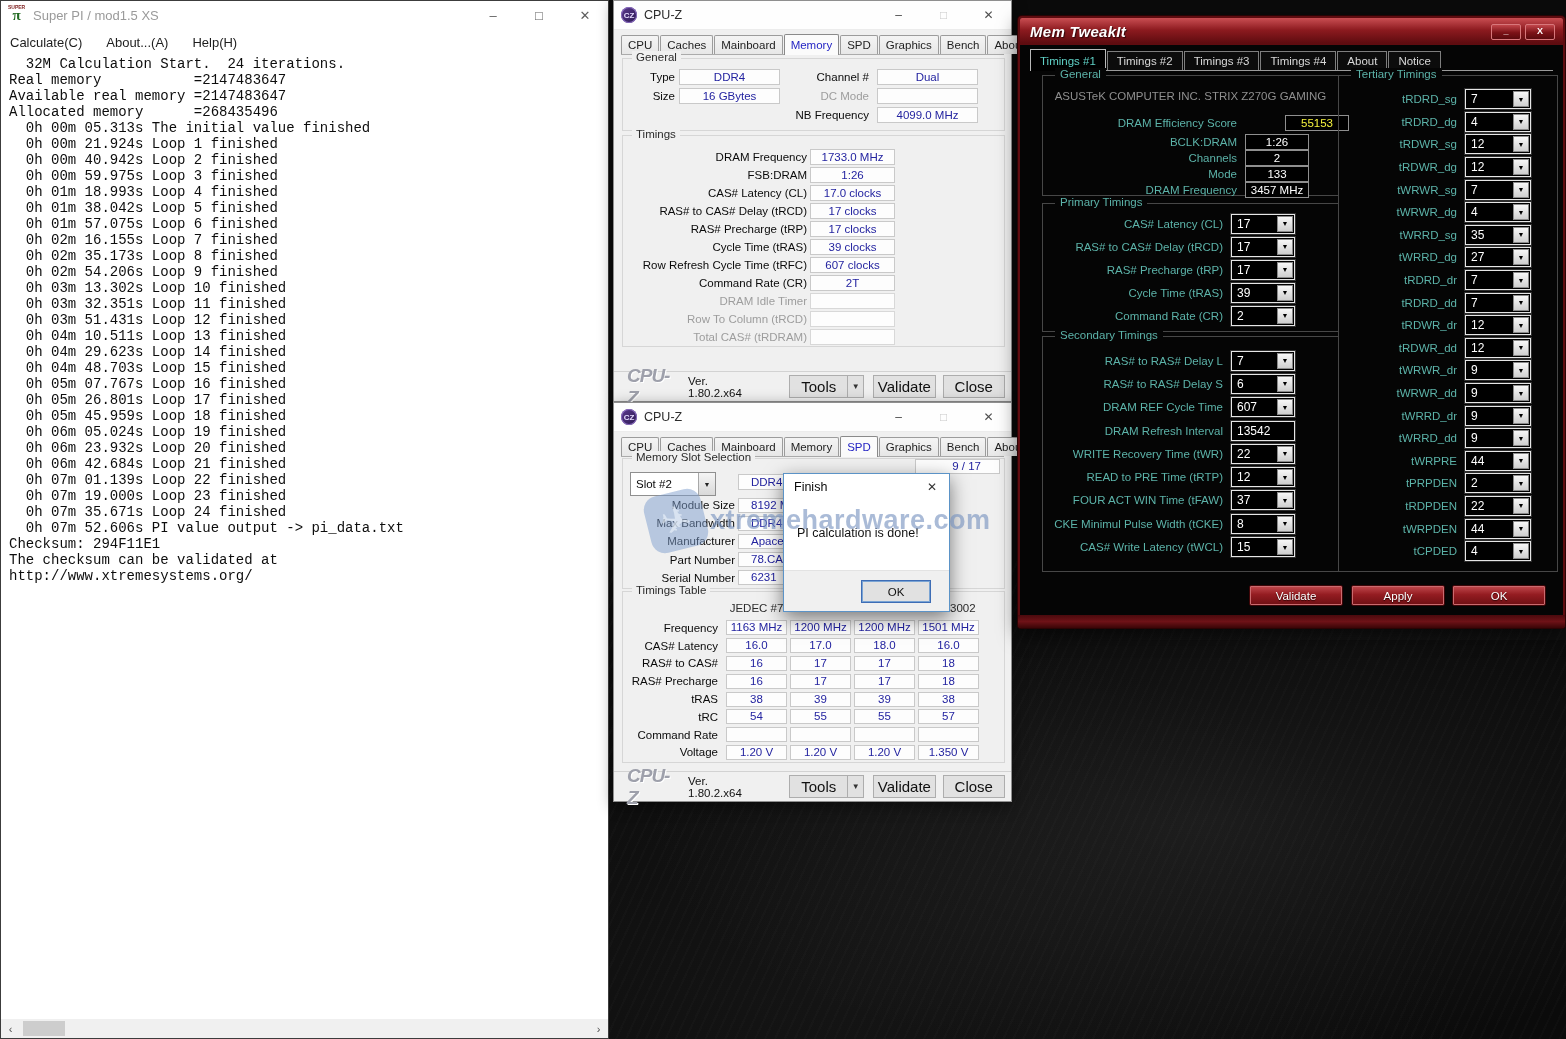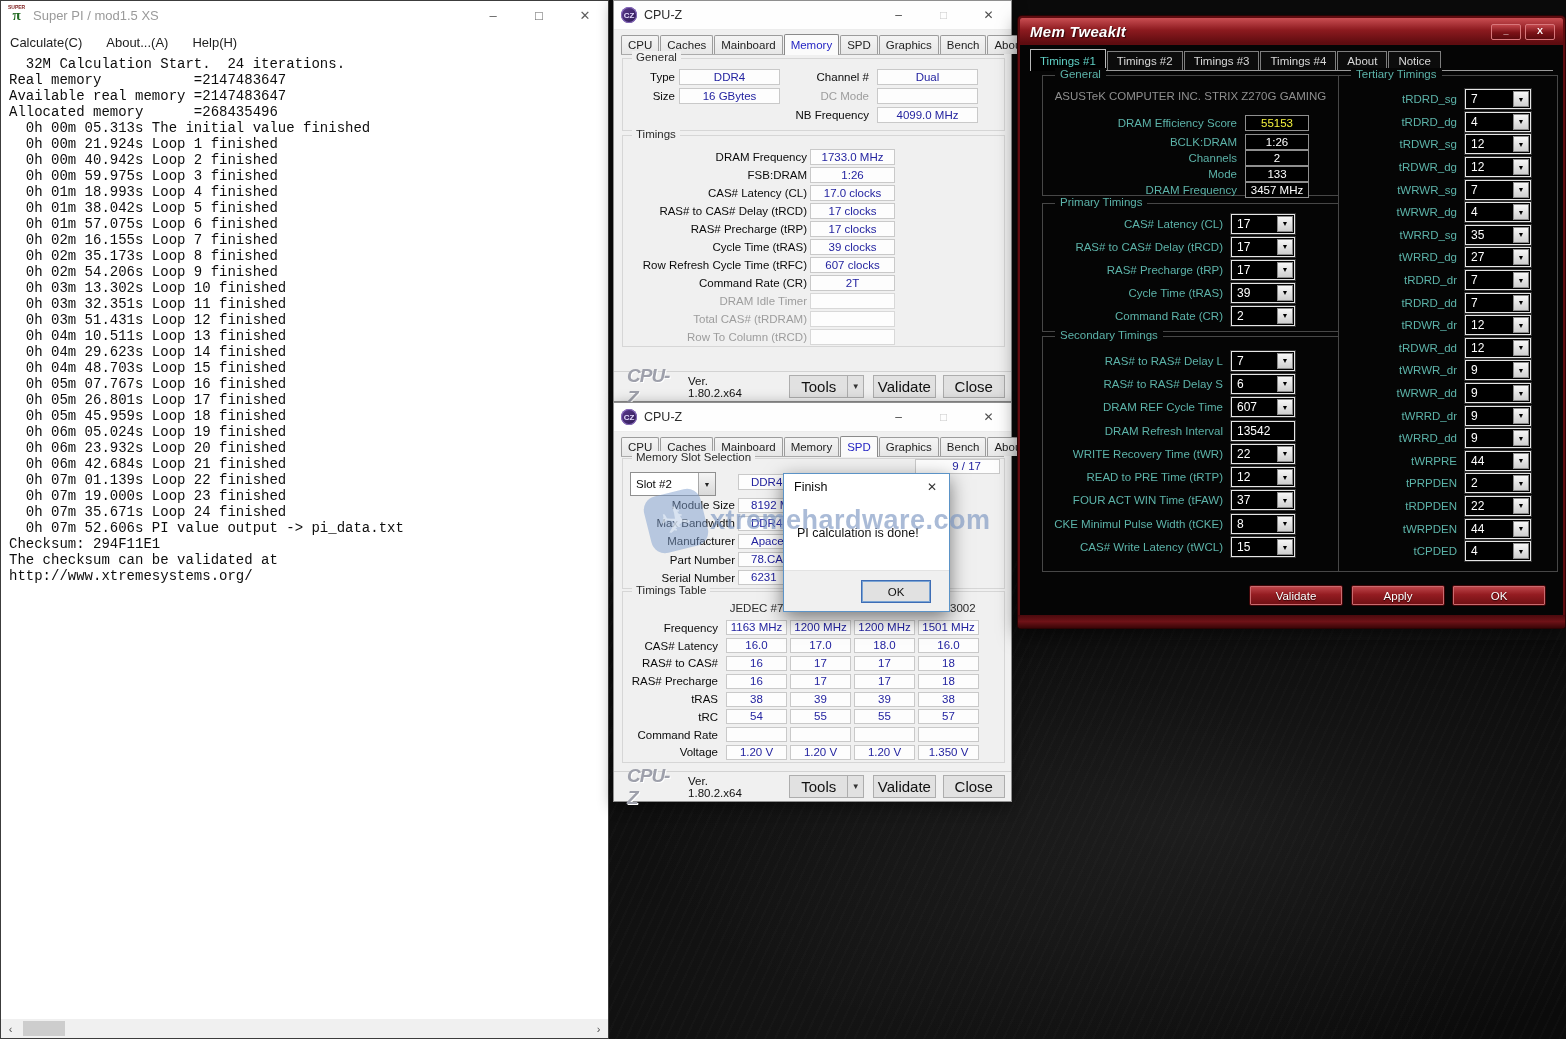--- a/index.html
+++ b/index.html
@@ -111,21 +111,21 @@
   .mt-group { position:absolute; border:1px solid #474747; }
   .mt-legend { position:absolute; top:-8px; left:12px; background:#050505; padding:0 5px; font-size:11.5px; color:#5cb3a9; }
   .mt-board { position:absolute; left:0; right:0; top:14px; text-align:center; font-size:11.5px; color:#8f8f8f; white-space:nowrap; }
   .mt-rows { position:absolute; display:flex; flex-direction:column; }
   .mt-row { display:flex; align-items:center; }
   .mt-label { flex:1; text-align:right; font-size:11.5px; color:#5cb3a9; margin-right:8px; white-space:nowrap; }
   .mt-ctl { position:relative; background:#000; border:1px solid #e6e6e6; box-shadow:0 0 0 1px #2e2e2e; height:20px; display:flex; align-items:center; }
   .mt-ctl .val { flex:1; color:#fff; font-size:12px; padding-left:5px; line-height:16px; }
   .mt-dd { width:16px; height:16px; margin-right:1px; background:linear-gradient(#f7f7f7,#cfcfcf); border:1px solid #8a8a8a; display:flex; align-items:center; justify-content:center; font-size:7px; color:#000; }
   .mt-gbox { position:absolute; width:64px; height:16px; background:#000; border:1px solid #8f8f8f; text-align:center; font-size:11.5px; color:#fff; line-height:14px; }
-  .mt-gbox.hl { color:#f5f23d; }
+  .mt-gbox.hl { color:#f5f23d;margin-left:40px; }
   .mt-glabel { position:absolute; font-size:11.5px; color:#5cb3a9; text-align:right; white-space:nowrap; }
   .mt-btn { position:absolute; width:94px; height:21px; top:567px; background:linear-gradient(180deg,#c24a4e,#941c21 45%,#6e0f13); border:1px solid #3f0608; box-shadow:inset 0 0 0 1px #ca6a6e; border-radius:2px; color:#fff; font-size:11.5px; display:flex; align-items:center; justify-content:center; text-shadow:0 1px 1px #2a0203; }
   .mt-bottomframe { position:absolute; left:-2px; right:-2px; bottom:-2px; height:13px; background:linear-gradient(#4a0a0d,#6e1217 50%,#3a0507); border-radius:0 0 3px 3px; }
 
   
   .wm { position:absolute; z-index:40; pointer-events:none; }
   .wm-logo { left:647px; top:492px; width:58px; height:58px; background:rgba(125,158,205,.5); border-radius:14px; transform:rotate(-14deg); display:flex; align-items:center; justify-content:center; }
   .wm-logo span { font-size:38px; color:rgba(235,242,250,.65); transform:rotate(20deg); }
   .wm-text { left:710px; top:505px; font-size:27px; font-weight:bold; color:rgba(118,146,190,.62); letter-spacing:.5px; }
 </style>
@@ -277,26 +277,26 @@
           <span class="cz-tlabel">Command Rate (CR)</span>
           <span class="cz-tbox">2T</span>
         </div>
 
         <div class="cz-trow disabled">
           <span class="cz-tlabel">DRAM Idle Timer</span>
           <span class="cz-tbox"></span>
         </div>
 
         <div class="cz-trow disabled">
+          <span class="cz-tlabel">Row To Column (tRCD)</span>
+          <span class="cz-tbox"></span>
+        </div>
+
+        <div class="cz-trow disabled">
           <span class="cz-tlabel">Total CAS# (tRDRAM)</span>
-          <span class="cz-tbox"></span>
-        </div>
-
-        <div class="cz-trow disabled">
-          <span class="cz-tlabel">Row To Column (tRCD)</span>
           <span class="cz-tbox"></span>
         </div>
       </div>
   </div>
 
   <div class="cz-footer">
     <span class="cz-logo">CPU-Z</span>
     <span class="cz-ver">Ver. 1.80.2.x64</span>
     <span class="cz-btn cz-tools">Tools</span>
     <span class="cz-btn cz-toolsdd">▼</span>

